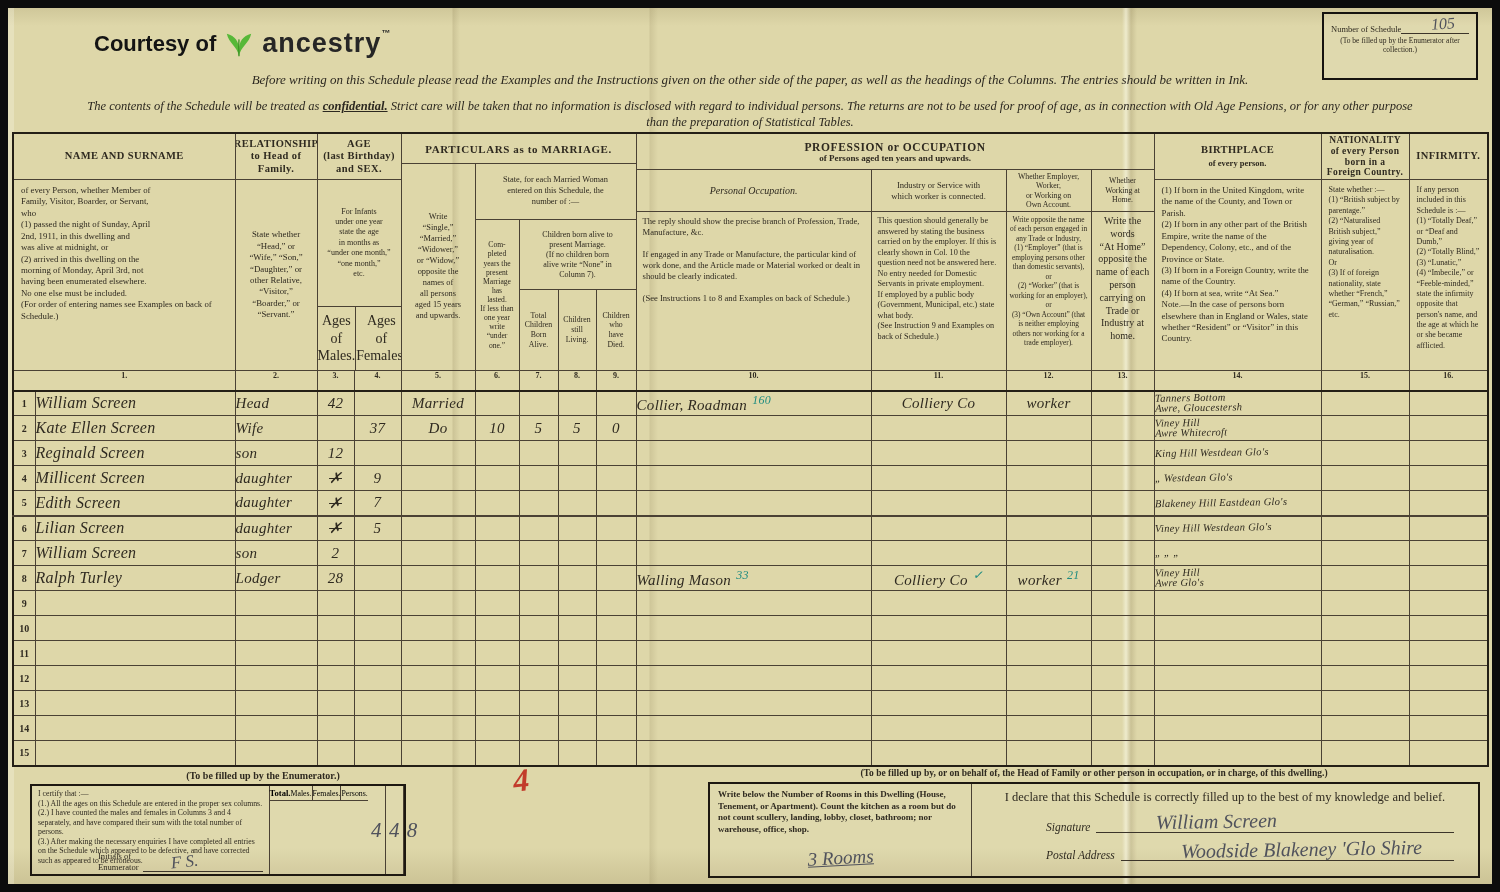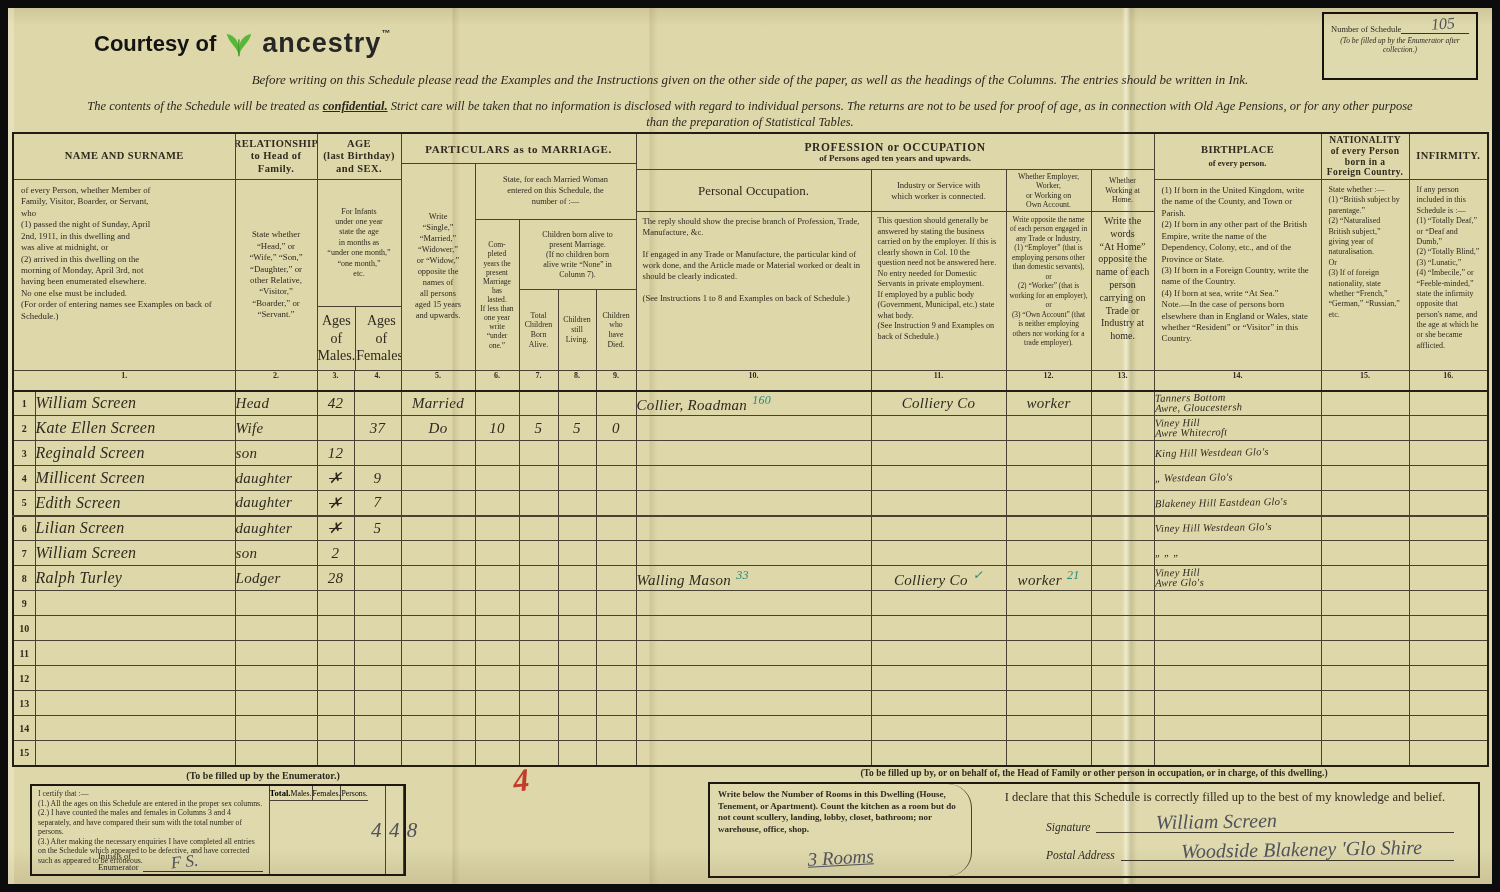--- a/index.html
+++ b/index.html
@@ -25,21 +25,21 @@
   .courtesy-label{font-family:"Liberation Sans",sans-serif;font-weight:bold;font-size:22px;color:#141414;}
   .leaf{width:34px;height:30px;margin:0 2px;}
   .brand{font-family:"Liberation Sans",sans-serif;font-weight:bold;font-size:27px;letter-spacing:1px;color:#262626;}
   .tm{font-size:9px;vertical-align:top;color:#262626;}
   .main-title{position:absolute;left:420px;top:16px;width:800px;text-align:center;
     font-family:"Liberation Sans",sans-serif;font-weight:bold;font-size:29px;letter-spacing:1px;word-spacing:12px;color:#12100d;}
   .sched-box{position:absolute;right:14px;top:4px;width:156px;height:68px;border:2px solid #16130f;padding:8px 7px 2px;background:rgba(255,255,250,.06);}
   .sb-row{display:flex;align-items:flex-end;font-size:8.5px;color:var(--ink);}
   .sb-line{flex:1;border-bottom:1px solid #3c352a;position:relative;height:12px;}
   .sb-val{position:absolute;right:14px;bottom:0;font-style:italic;font-size:16px;color:var(--hand);transform:rotate(-4deg);}
-  .sb-sub{font-size:7.5px;text-align:center;margin-top:2px;color:var(--ink);line-height:1.25;font-style:italic;}
+  .sb-sub{font-size:7.5px;text-align:center;margin-top:2px;color:var(--ink);line-height:1.25;}
   .instr1{position:absolute;top:64px;left:30px;right:30px;text-align:center;font-style:italic;font-size:13px;color:#2c2820;}
   .instr2{position:absolute;top:90px;left:16px;right:16px;text-align:center;font-style:italic;font-size:12.5px;color:#2c2820;line-height:16px;}
   .und{text-decoration:underline;font-weight:bold;}
   
   table.census{position:absolute;left:4px;top:124px;width:1475px;border-collapse:collapse;table-layout:fixed;border:2px solid #241f16;}
   table.census th, table.census td{border:1px solid var(--ln);padding:0;vertical-align:top;color:var(--ink);}
   .hd{display:flex;flex-direction:column;height:236px;overflow:hidden;font-weight:normal;}
   .row{display:flex;flex-direction:row;}
   .col{display:flex;flex-direction:column;}
   .grow{flex:1 1 auto;min-width:0;min-height:0;}
@@ -59,21 +59,21 @@
   .mar-single{flex:0 0 74px;border-right:1px solid var(--ln);font-size:8.4px;line-height:1.3;display:flex;align-items:center;justify-content:center;text-align:center;padding:2px;}
   .mar-note{height:56px;border-bottom:1px solid var(--ln);font-size:8.4px;line-height:1.3;display:flex;align-items:center;justify-content:center;text-align:center;}
   .mar-years{flex:0 0 44px;border-right:1px solid var(--ln);font-size:7.6px;line-height:1.2;display:flex;align-items:center;justify-content:center;text-align:center;padding:1px;}
   .mar-chnote{height:70px;border-bottom:1px solid var(--ln);font-size:8px;line-height:1.25;display:flex;align-items:center;justify-content:center;text-align:center;padding:1px;}
   .mar-c{display:flex;align-items:center;justify-content:center;text-align:center;font-size:7.8px;line-height:1.25;border-right:1px solid var(--ln);}
   .mar-c.last{border-right:0;}
   .w39{flex:0 0 39px;} .w38{flex:0 0 38px;} .w40{flex:1;}
   .prof-col{border-right:1px solid var(--ln);display:flex;flex-direction:column;}
   .prof-col.last{border-right:0;}
   .prof-t{height:42px;border-bottom:1px solid var(--ln);display:flex;align-items:center;justify-content:center;text-align:center;font-size:8.6px;line-height:1.2;padding:1px;}
-  .prof-t.big{font-size:13px;}
+  .prof-t.big{font-size:10px;font-style:italic;}
   .prof-b{flex:1;font-size:8.2px;line-height:1.28;padding:4px 6px;text-align:left;overflow:hidden;}
   .prof-b.ctr{text-align:center;padding:3px 3px;}
   
   .strip td{height:20px;text-align:center;font-weight:bold;font-size:8px;border-bottom:2px solid #241f16 !important;vertical-align:middle;}
   tr.body-row td{height:25px;vertical-align:middle;overflow:hidden;}
   tr.body-row:nth-child(5) td{border-bottom-width:2px;}
   .cell-rownum{font-size:10px;text-align:center;color:var(--ink);font-weight:bold;}
   .hand{font-style:italic;color:var(--hand);font-size:15px;letter-spacing:.3px;white-space:pre-line;}
   td.left{text-align:left;padding-left:10px;}
   td.center{text-align:center;}
@@ -93,21 +93,21 @@
   .totals{flex:0 0 152px;border-left:1px solid var(--ln);display:flex;flex-direction:row;}
   .tot-title{height:15px;border-bottom:1px solid var(--ln);text-align:center;font-size:8.6px;font-weight:bold;display:flex;align-items:center;justify-content:center;}
   .tot-labels{height:15px;display:flex;border-bottom:1px solid var(--ln);}
   .tot-labels>div,.tot-vals>div{flex:1;display:flex;align-items:center;justify-content:center;font-size:7.8px;border-right:1px solid var(--ln);}
   .tot-labels>div:last-child,.tot-vals>div:last-child{border-right:0;}
   .tot-vals{flex:1;display:flex;}
   .tot-vals>div{font-style:italic;font-size:21px;color:var(--hand);}
   .red-mark{position:absolute;top:754px;left:505px;font-style:italic;font-size:32px;font-weight:bold;color:var(--red);transform:rotate(-6deg);}
   .decl-heading{position:absolute;top:760px;left:700px;width:772px;text-align:center;font-weight:bold;font-size:9.5px;color:var(--ink);}
   .decl-box{position:absolute;top:774px;left:700px;width:772px;height:96px;border:2px solid #1d1811;display:flex;background:rgba(255,255,250,.05);}
-  .rooms{flex:0 0 262px;border-right:1px solid var(--ln);padding:5px 8px 2px;font-weight:bold;font-size:9px;line-height:1.3;color:var(--ink);display:flex;flex-direction:column;border-radius:24px;}
+  .rooms{flex:0 0 262px;border-right:1px solid var(--ln);padding:5px 8px 2px;font-weight:bold;font-size:9px;line-height:1.3;color:var(--ink);display:flex;flex-direction:column;}
   .rooms-val{flex:1;display:flex;align-items:flex-end;justify-content:center;font-weight:normal;font-style:italic;font-size:19px;color:var(--hand);transform:rotate(-3deg);padding-bottom:4px;text-decoration:underline;}
   .decl{flex:1;padding:6px 14px 4px;display:flex;flex-direction:column;color:var(--ink);}
   .decl-text{font-size:12.5px;text-align:center;}
   .sig-row{display:flex;align-items:flex-end;margin-top:10px;padding:0 10px 0 60px;font-style:italic;font-size:11.5px;}
   .sig-line{flex:1;border-bottom:1px solid #3c352a;position:relative;height:18px;margin-left:6px;}
   .sig-val{position:absolute;left:60px;bottom:-1px;font-style:italic;font-size:20px;color:var(--hand);white-space:nowrap;transform:rotate(-1deg);}
 </style>
 </head>
 <body>
 

